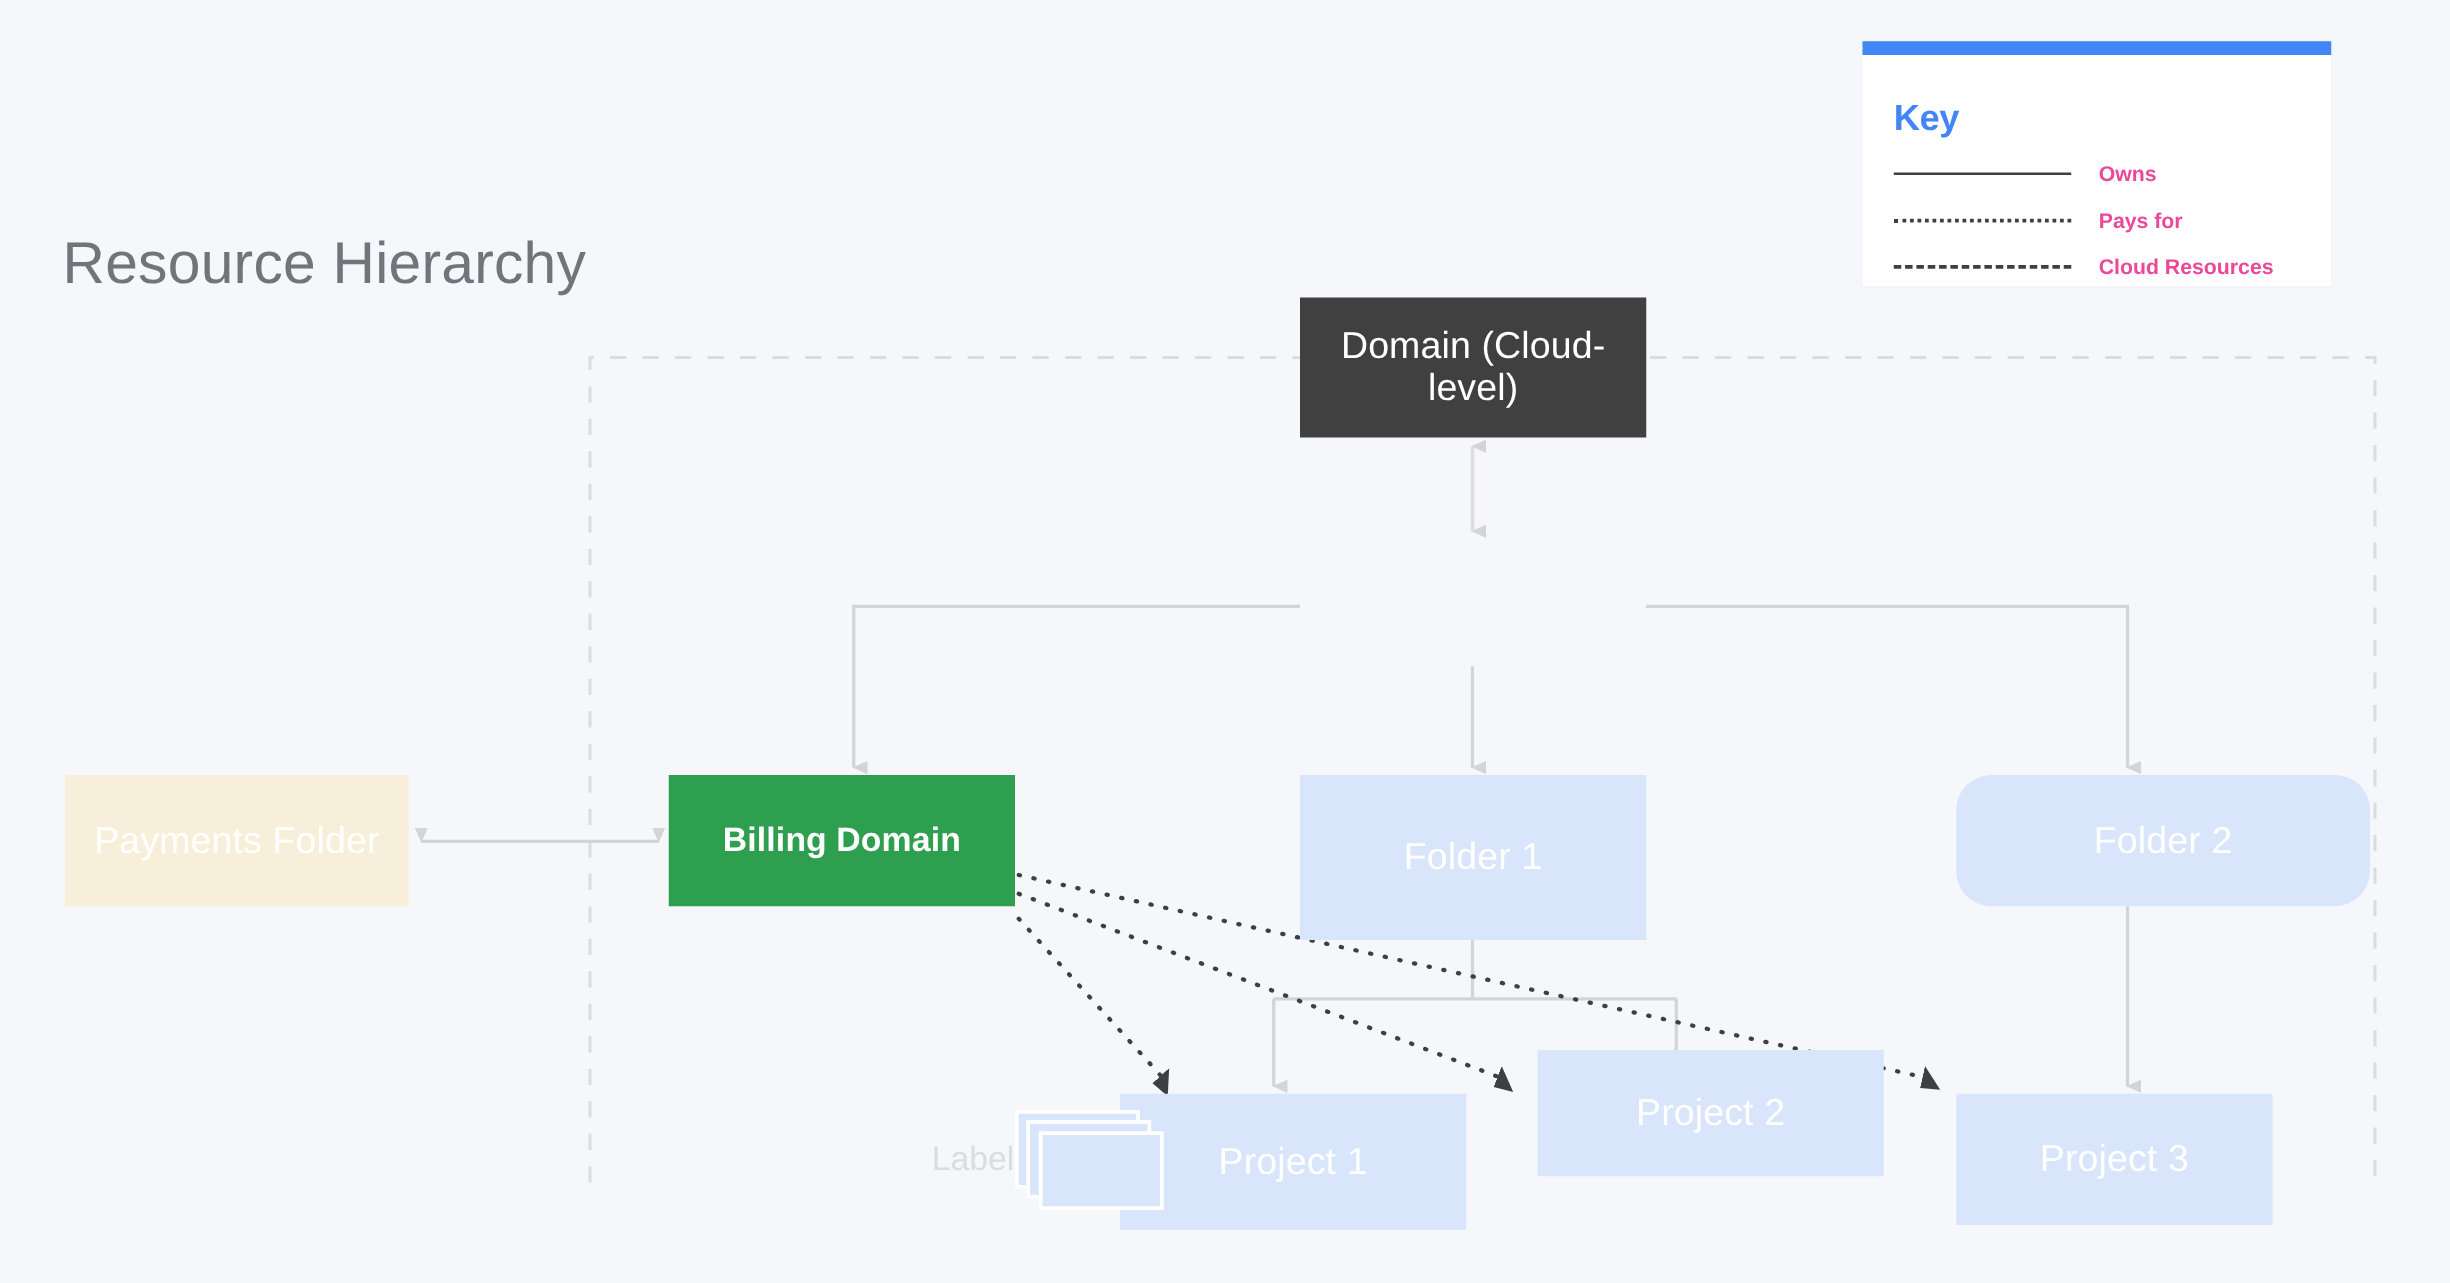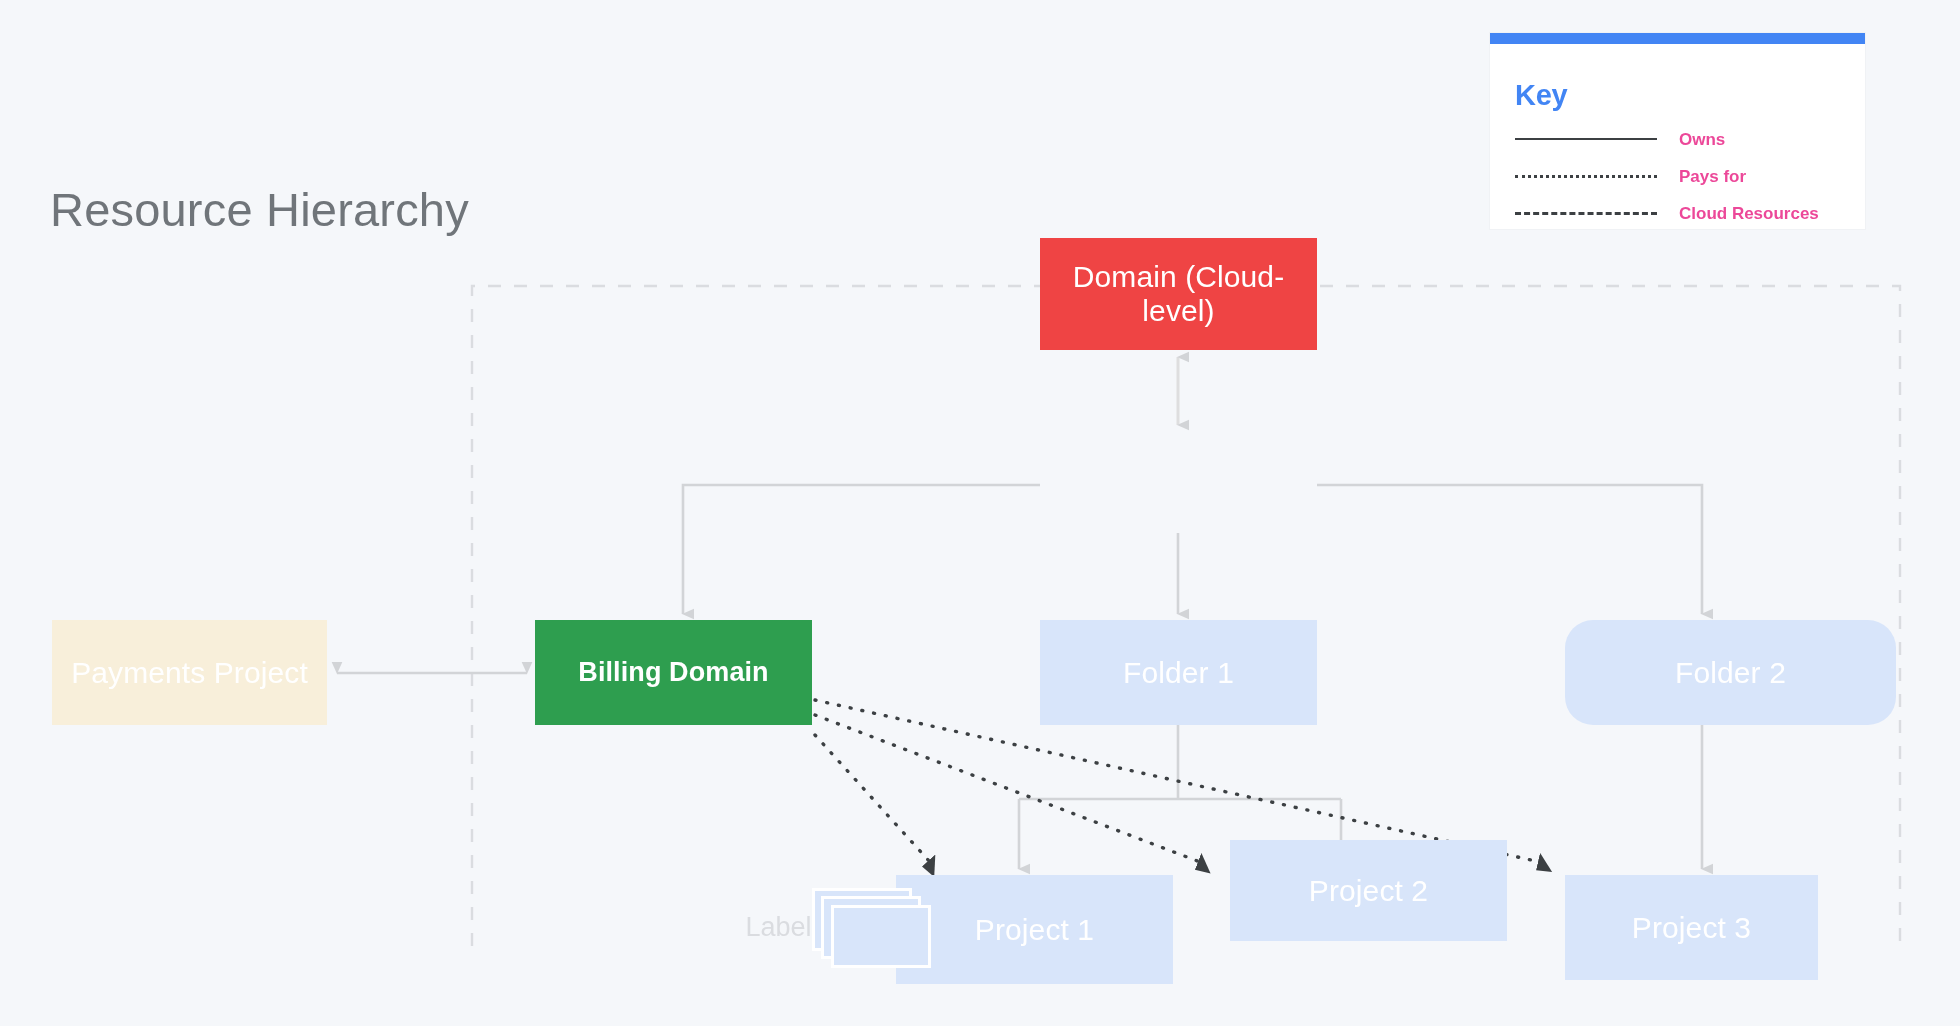--- a/index.html
+++ b/index.html
@@ -43,21 +43,21 @@
     font-size:17px;font-weight:700;color:#ec4899;line-height:21px;
     padding-left:22px;
   }
 
   
   .node{
     position:absolute;display:flex;align-items:center;justify-content:center;
     text-align:center;box-sizing:border-box;
   }
   .node span{display:block;}
-  .node-pink{background:#ef4444;}
+  .node-pink{background:#404040;}
   .node-blue{background:#d8e5fa;}
   .node-cream{background:#f8efda;}
   .node-green{background:#2e9e4f;}
   .lbl-ghost{font-size:30px;color:#ffffff;font-weight:400;letter-spacing:.1px;}
   .lbl-strong{font-size:27px;color:#ffffff;font-weight:700;letter-spacing:.1px;}
 
   .labels-text{
     position:absolute;left:705px;top:912px;width:120px;
     font-size:27px;color:#dadce0;text-align:right;
   }
@@ -138,28 +138,28 @@
       <line x1="815" y1="700" x2="1540" y2="862" stroke="#3c4043" stroke-width="3.4" stroke-dasharray="1 11" stroke-linecap="round" marker-end="url(#ah-dark)"></line>
     </g>
   </svg>
 
   <div class="node node-pink" style="left:1040px;top:238px;width:277px;height:112px;">
     <span class="lbl-ghost">Domain (Cloud-level)</span>
   </div>
 
 
   <div class="node node-cream" style="left:52px;top:620px;width:275px;height:105px;">
-    <span class="lbl-ghost">Payments Project</span>
+    <span class="lbl-ghost">Payments Folder</span>
   </div>
 
   <div class="node node-green" style="left:535px;top:620px;width:277px;height:105px;">
     <span class="lbl-strong">Billing Domain</span>
   </div>
 
-  <div class="node node-blue" style="left:1040px;top:620px;width:277px;height:105px;">
+  <div class="node node-blue" style="left:1040px;top:620px;width:277px;height:132px;">
     <span class="lbl-ghost">Folder 1</span>
   </div>
 
   <div class="node node-blue" style="left:1565px;top:620px;width:331px;height:105px;border-radius:28px;">
     <span class="lbl-ghost">Folder 2</span>
   </div>
 
   <div class="node node-blue" style="left:896px;top:875px;width:277px;height:109px;">
     <span class="lbl-ghost">Project 1</span>
   </div>

